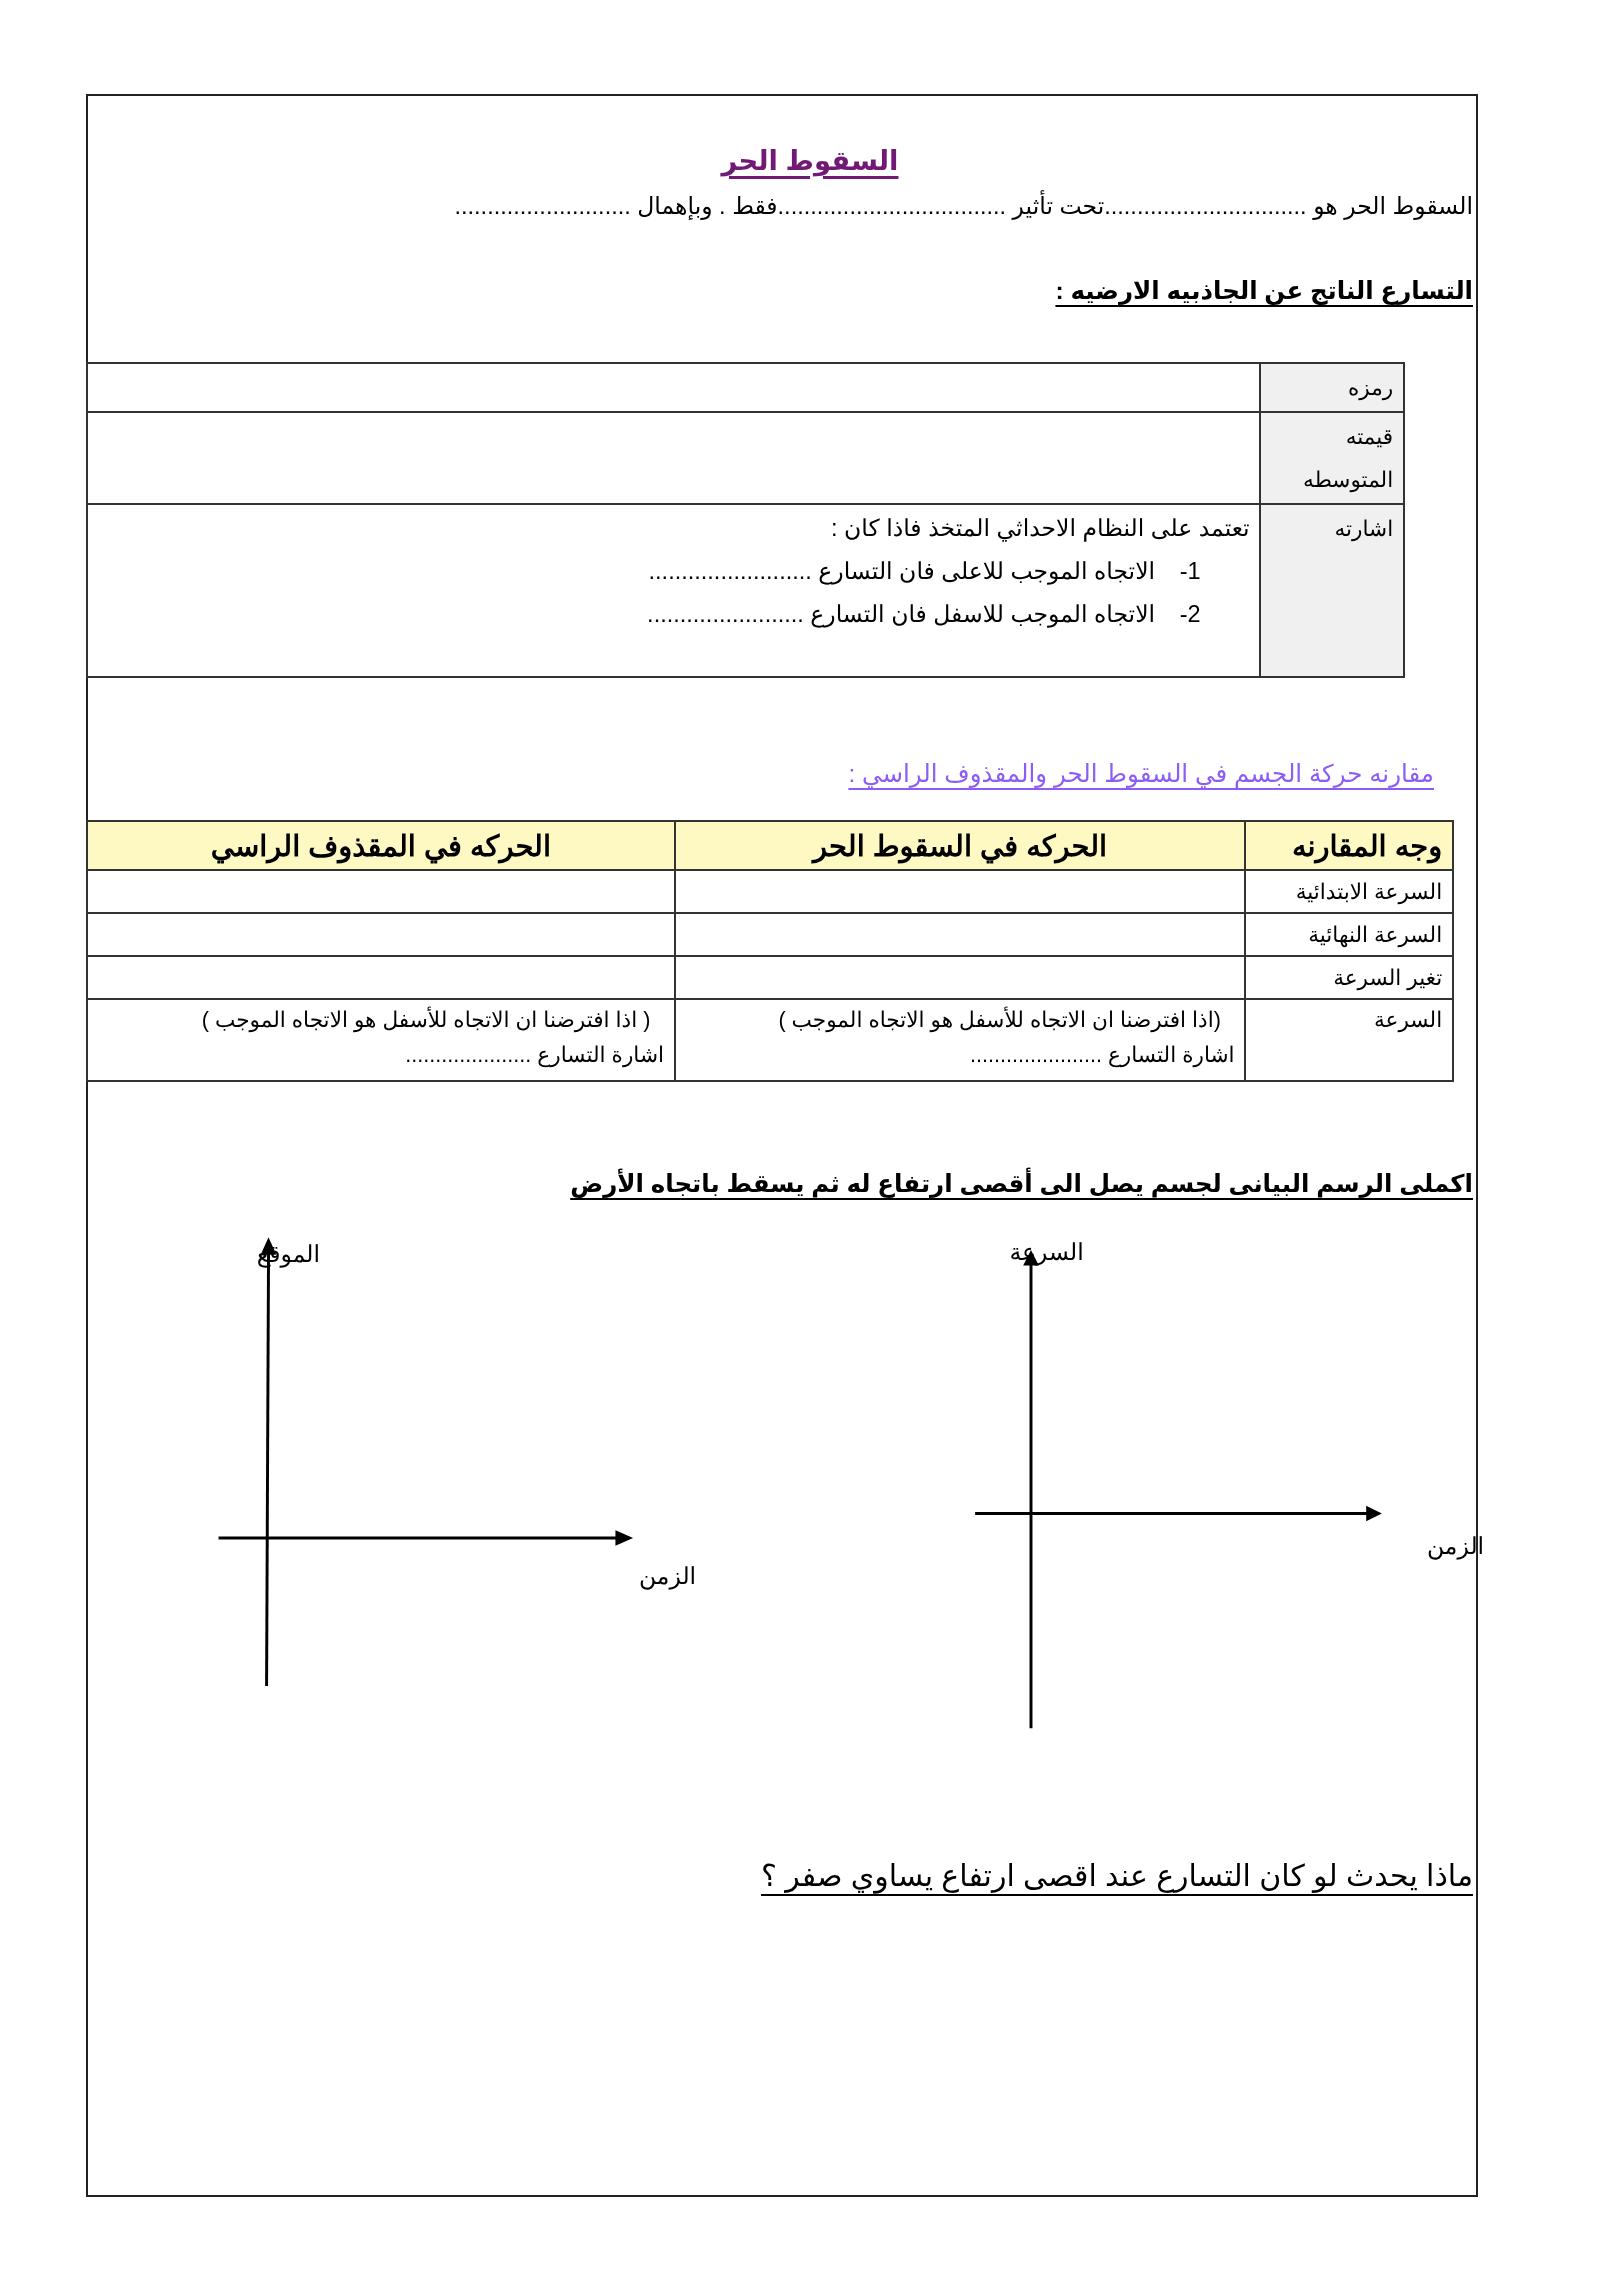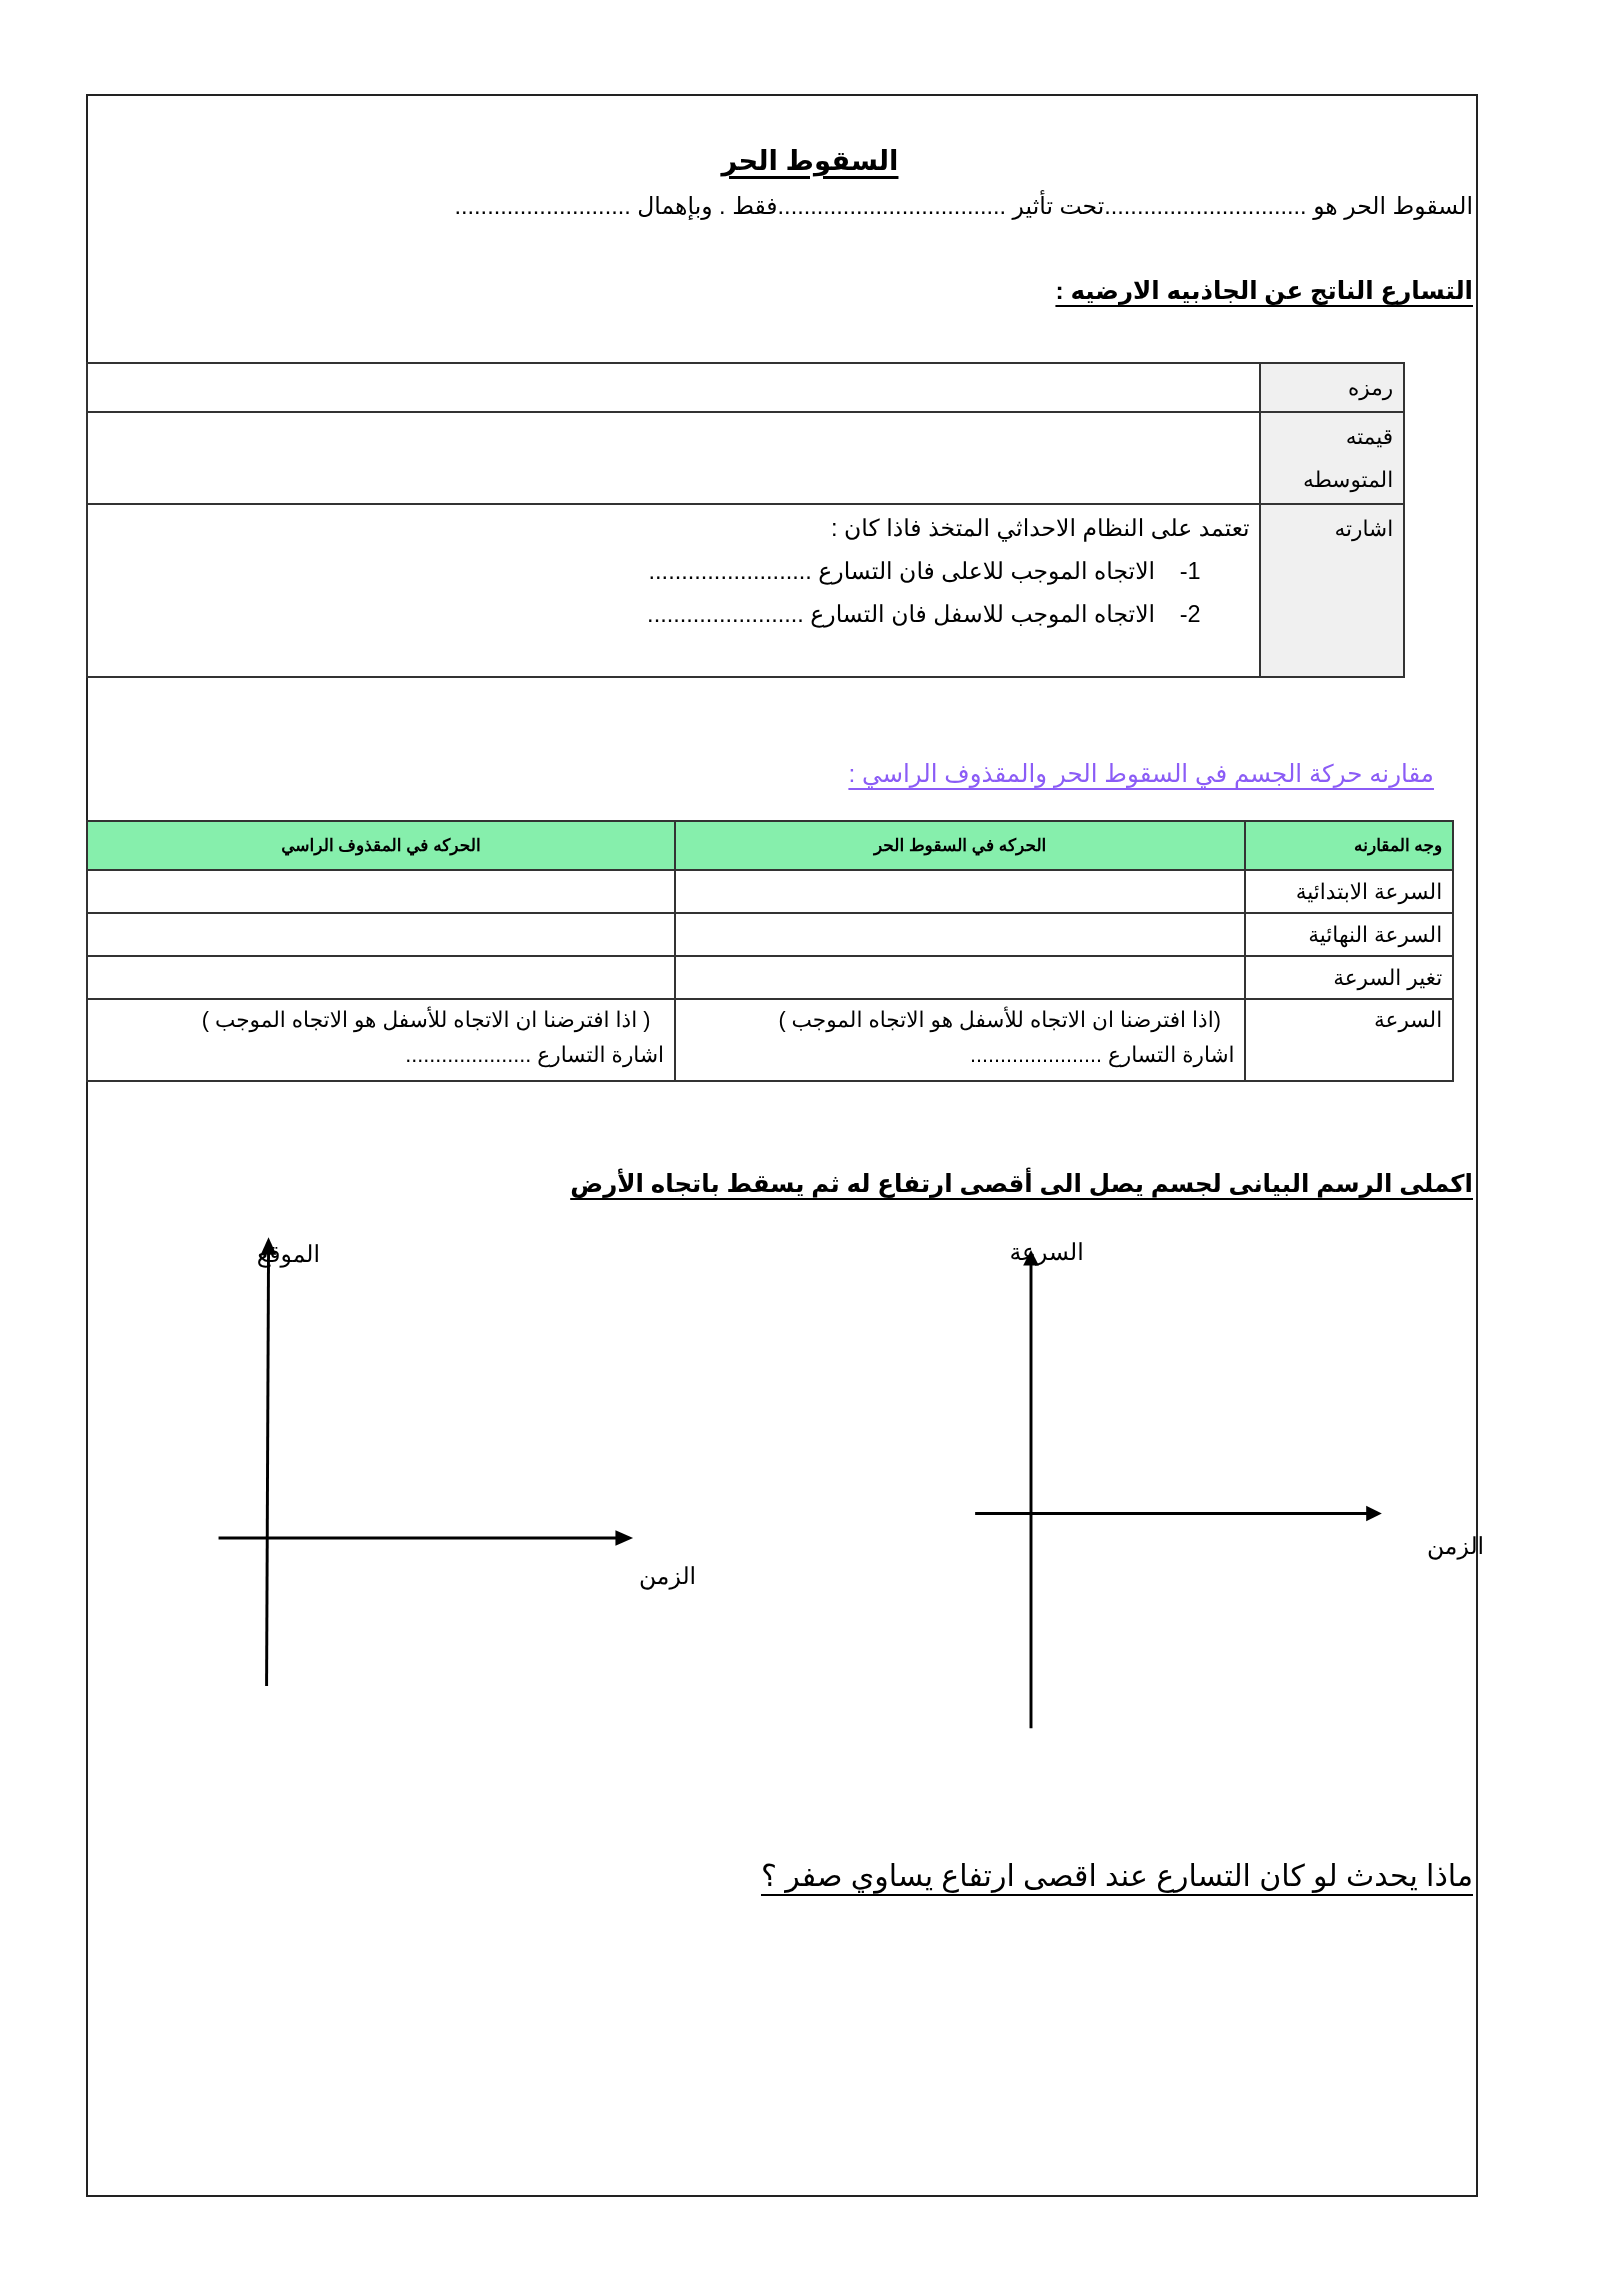--- a/index.html
+++ b/index.html
@@ -2,37 +2,37 @@
 <html><head>
 <meta charset="utf-8">
 <style>
   html, body { margin: 0; padding: 0; background: #ffffff; }
   body { width: 1620px; height: 2293px; position: relative; overflow: hidden;
          font-family: "Liberation Sans", "DejaVu Sans", sans-serif; color: #000; }
   .page-border { position: absolute; left: 86px; top: 94px; width: 1392px; height: 2103px;
                  border: 2px solid #222; box-sizing: border-box; }
   .abs { position: absolute; direction: rtl; white-space: nowrap; }
   .title { left: 0; width: 1620px; top: 145px; text-align: center; font-weight: bold;
-           font-size: 27.4px; color: #000000; text-decoration: underline; text-underline-offset: 5.9px;
+           font-size: 27.4px; color: #701a75; text-decoration: underline; text-underline-offset: 5.9px;
            text-decoration-thickness: 2.9px; }
   .intro { right: 147px; top: 192px; font-size: 23.5px; }
   .h-bold { font-weight: bold; font-size: 24.5px; text-decoration: underline; text-underline-offset: 5.9px;
             text-decoration-thickness: 2px; }
   .h-red { color: #8b5cf6; font-size: 24.5px; text-decoration: underline; text-underline-offset: 5.9px;
            text-decoration-thickness: 2px; }
   table { border-collapse: collapse; position: absolute; direction: rtl; }
   td, th { border: 2px solid #333; font-family: "Liberation Sans", sans-serif; font-size: 21.6px;
            vertical-align: top; padding: 2px 9.8px; text-align: right; font-weight: normal; }
   .t1 { left: 86px; top: 362px; width: 1319px; }
   .t1 td.lbl { background: #f0f0f0; width: 122px; line-height: 43px; }
   .t1 td.val { line-height: 43px; }
   .t1 .sign-line { line-height: 43px; font-size: 23.5px; }
   .t1 .sign-line .num { display: inline-block; width: 39px; }
   .t2 { left: 86px; top: 820px; width: 1368px; }
-  .t2 th { background: #86efac; font-weight: bold; font-size: 17px; text-align: center; height: 43px;
+  .t2 th { background: #fef9c3; font-weight: bold; font-size: 29px; text-align: center; height: 43px;
            vertical-align: middle; }
   .t2 th.first { text-align: right; }
   .t2 td { height: 37px; font-size: 21.6px; line-height: 37px; }
   .t2 td.accel { line-height: 35px; height: 76px; }
   svg.axes { position: absolute; overflow: visible; }
   .axis-label { font-family: "Liberation Sans", sans-serif; font-size: 24px; direction: rtl; }
   .q { right: 147px; top: 1858px; font-size: 30px; text-decoration: underline; text-underline-offset: 7.8px;
        text-decoration-thickness: 2px; }
 </style>
 </head>

